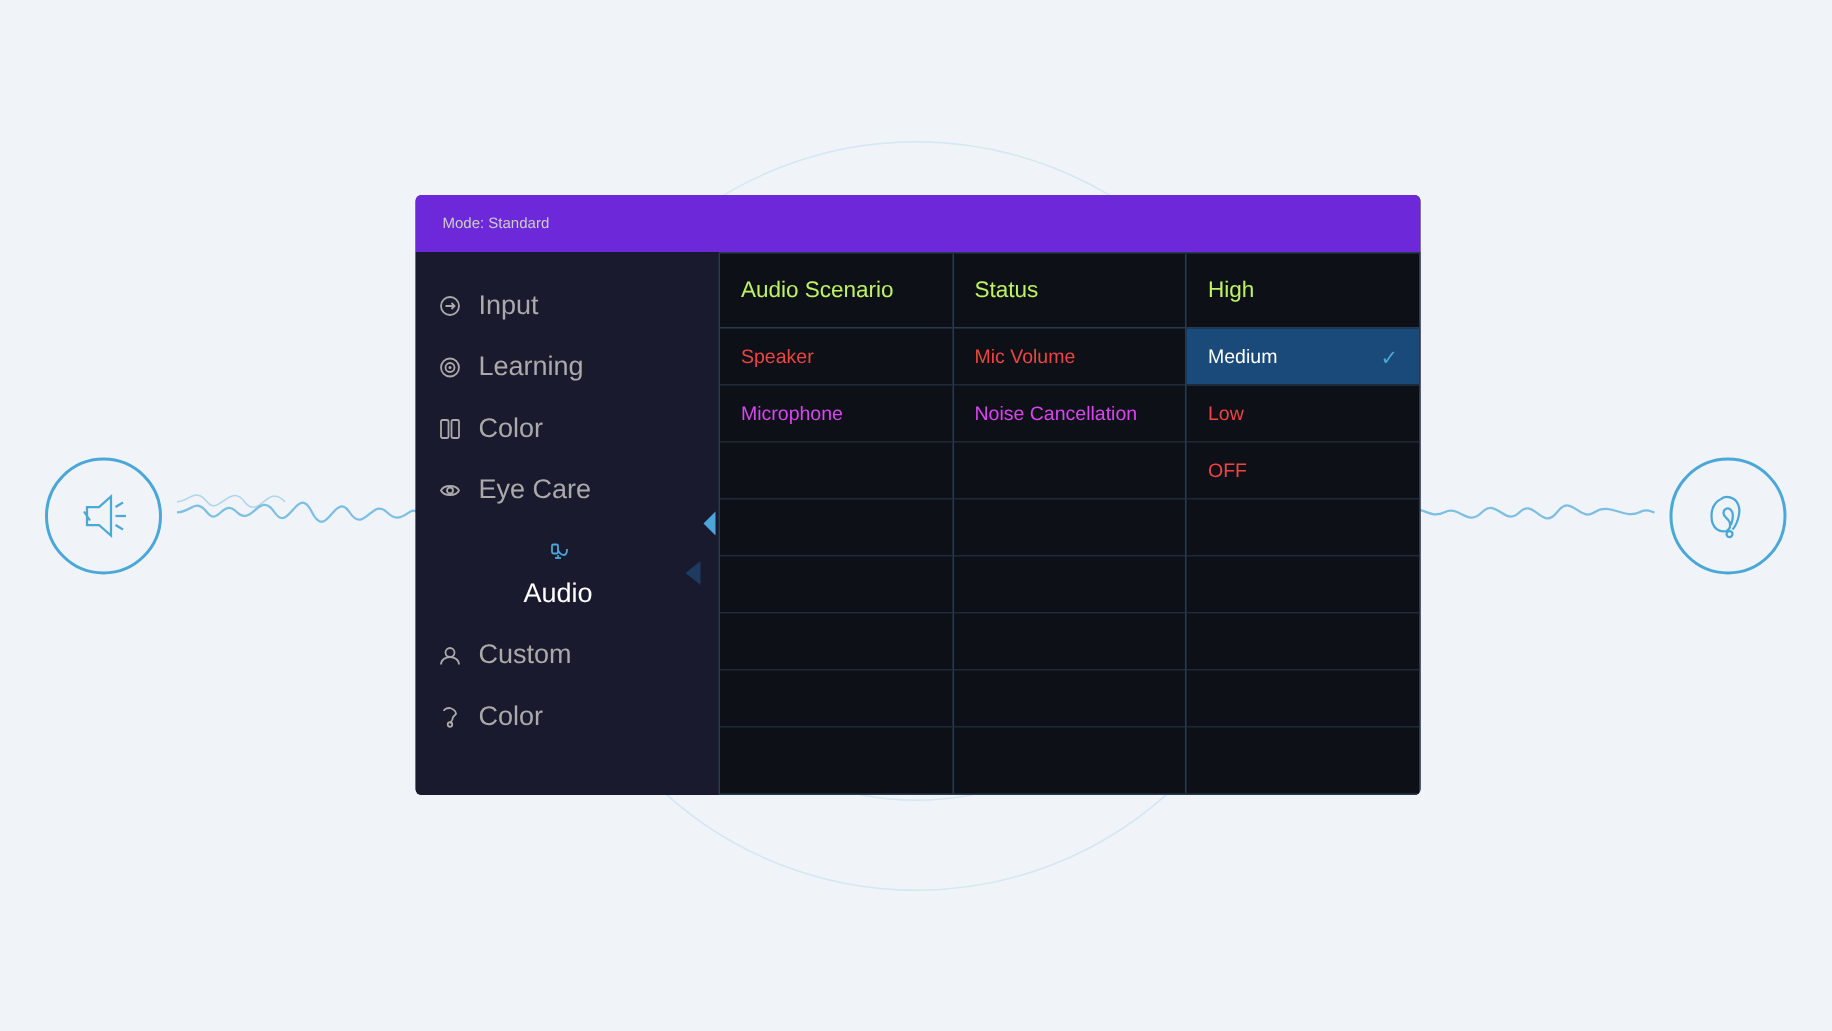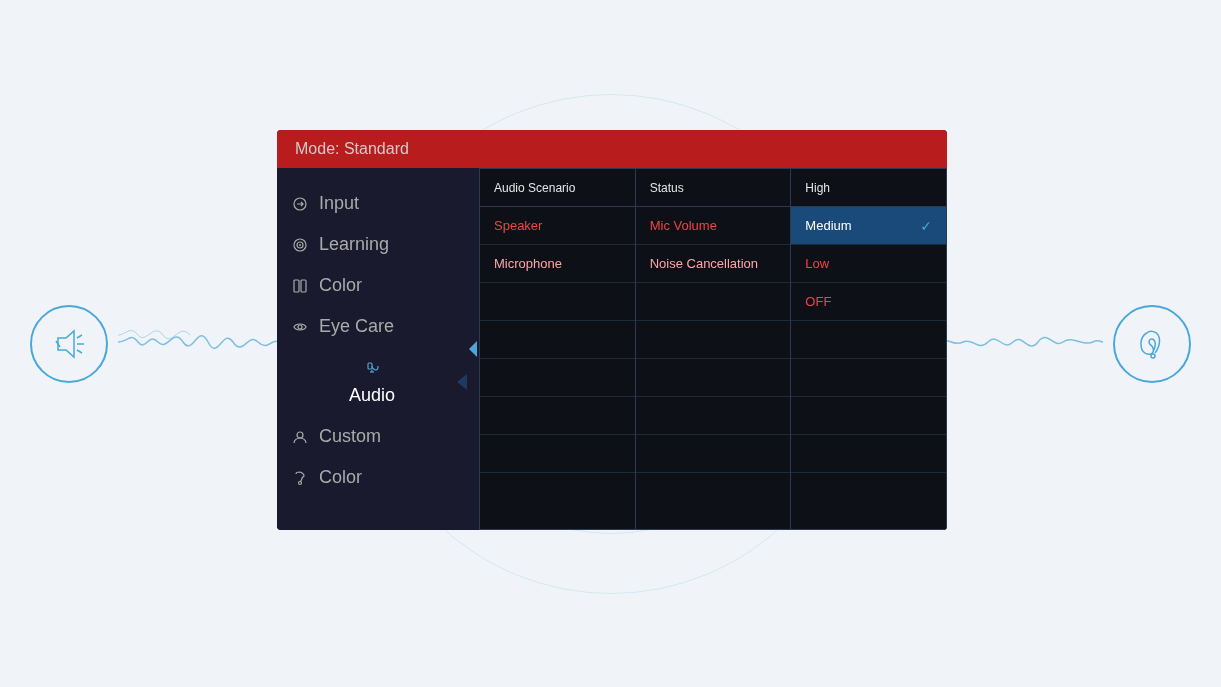--- a/index.html
+++ b/index.html
@@ -87,24 +87,24 @@
       left: 277px;
       top: 130px;
       width: 670px;
       height: 400px;
       background: #1a1a2e;
       border-radius: 4px;
       overflow: hidden;
     }
 
     .dialog-header {
-      background: #b91c1c;
+      background: #6d28d9;
       padding: 10px 18px;
       color: #ccc;
-      font-size: 16px;
+      font-size: 10px;
       height: 38px;
       display: flex;
       align-items: center;
     }
 
     .dialog-body {
       display: flex;
       height: calc(100% - 38px);
     }
 
@@ -165,40 +165,40 @@
       flex: 1;
       border-right: 1px solid #2a3a50;
       padding: 0;
     }
     .col:last-child {
       border-right: none;
     }
 
     .col-header {
       padding: 10px 14px;
-      color: #e5e5e5;
-      font-size: 12px;
+      color: #bef264;
+      font-size: 15px;
       border-bottom: 1px solid #2a3a50;
-      height: 38px;
+      height: 50px;
       display: flex;
       align-items: center;
     }
 
     .col-item {
       padding: 10px 14px;
       font-size: 13px;
       color: #ef4444;
       border-bottom: 1px solid #1e2a38;
       height: 38px;
       display: flex;
       align-items: center;
       cursor: pointer;
     }
     .col-item.active {
-      color: #fca5a5;
+      color: #d946ef;
     }
     .col-item.empty {
       color: transparent;
     }
 
     .col-item-selected {
       background: #1a4a7a;
       color: #fff;
       padding: 10px 14px;
       font-size: 13px;

